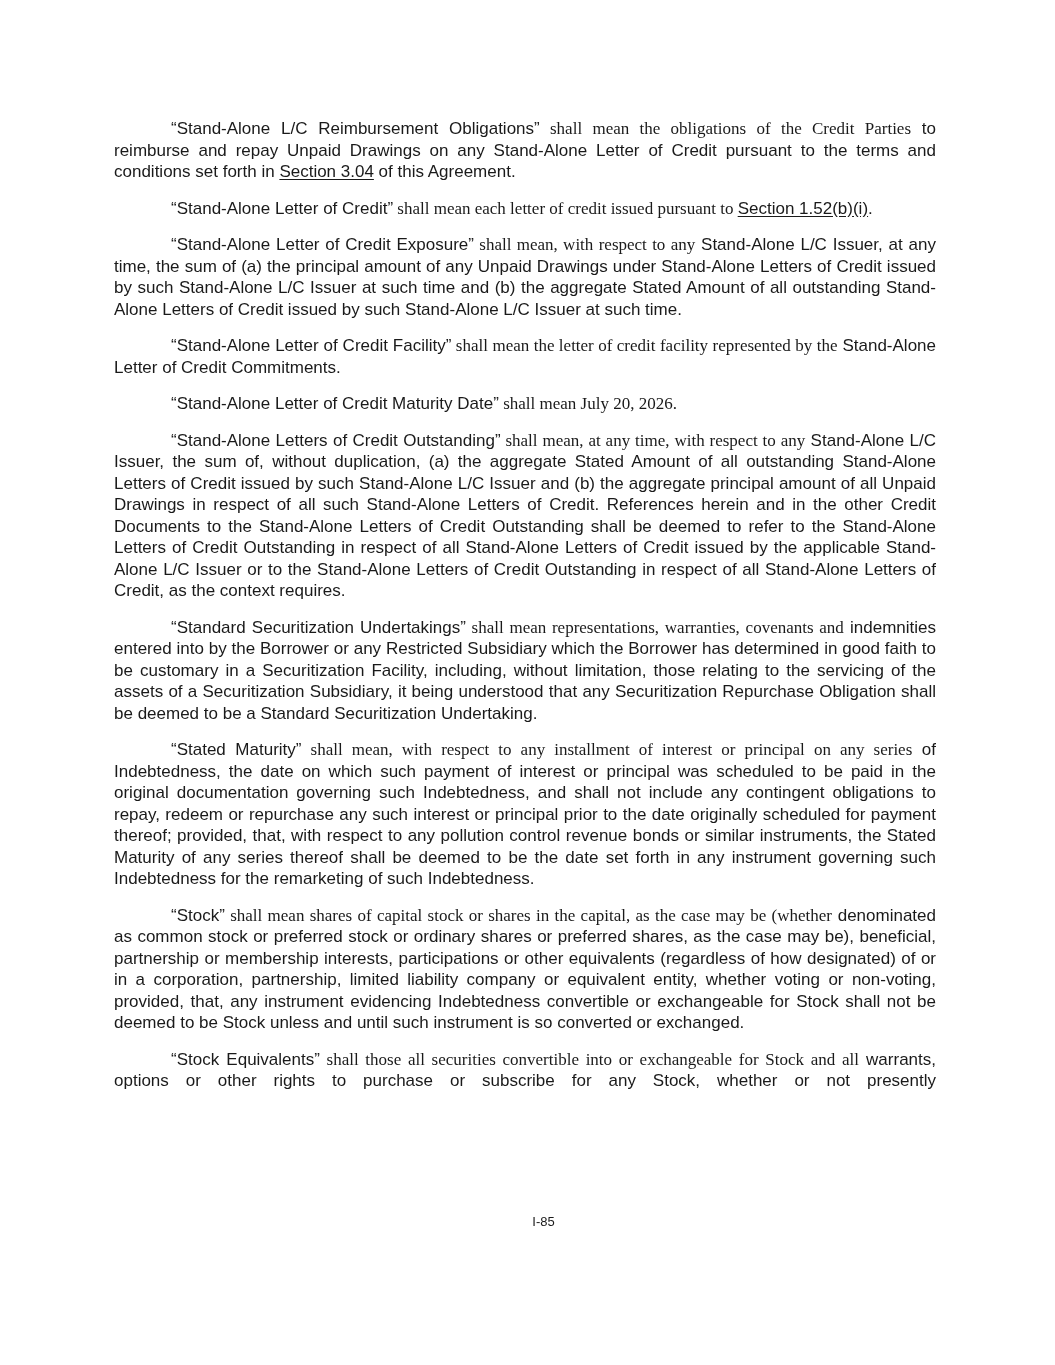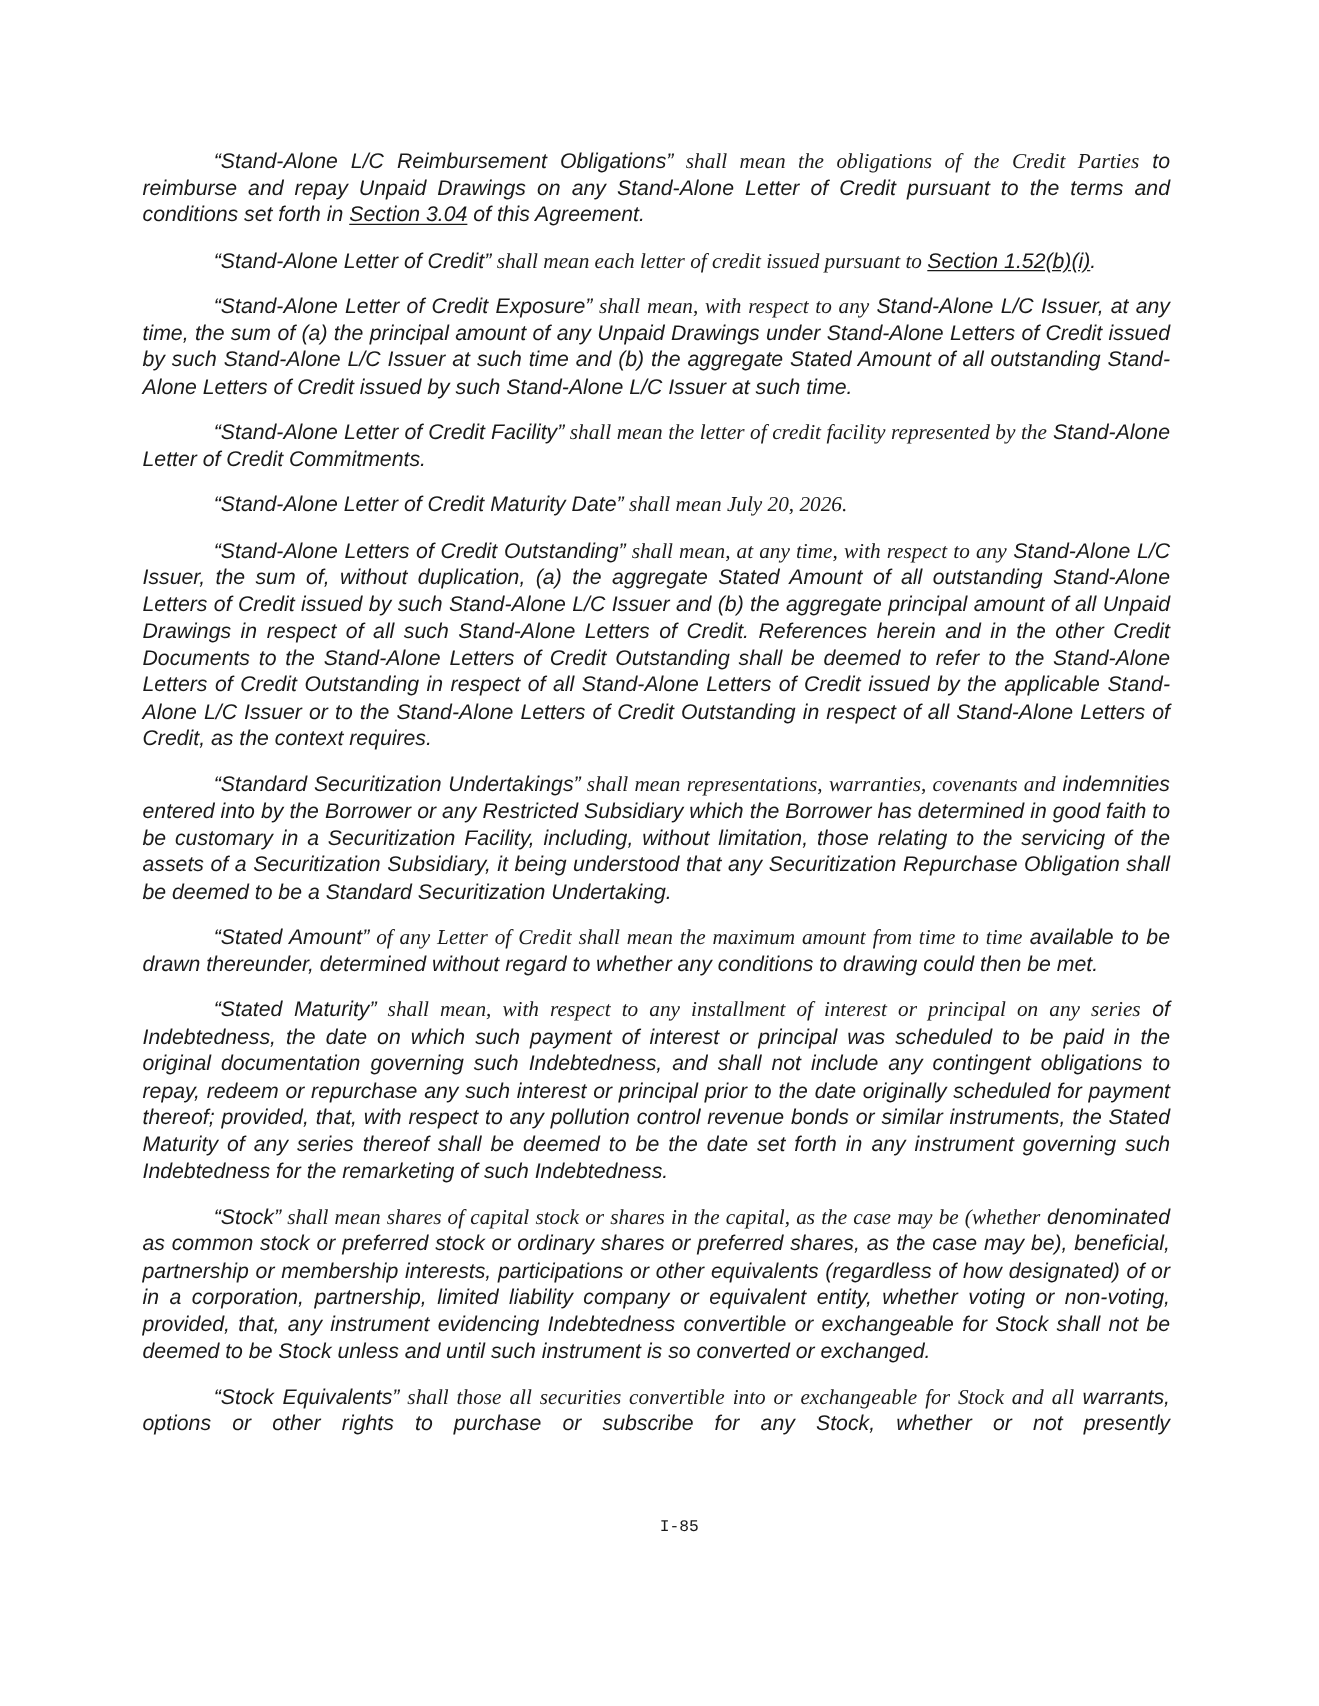--- a/index.html
+++ b/index.html
@@ -24,54 +24,52 @@
     width: 822px;
   }
   p.para {
     margin: 0 0 15px 0;
     text-indent: 57px;
     text-align: justify;
     font-size: 17px;
     line-height: 21.5px;
     color: #1a1a1a;
     font-family: "Liberation Sans", sans-serif;
-    font-style: italic;
   }
   p.para.justify-last {
     text-align-last: justify;
   }
   .seg-sans  { font-family: "Liberation Sans", sans-serif; }
   .seg-serif { font-family: "Liberation Serif", serif; }
   .u {
     text-decoration: underline;
     text-underline-offset: 2px;
   }
   .page-footer {
     position: absolute;
     left: 0;
     right: 0;
     top: 1214px;
     text-align: center;
-    font-family: Liberation Mono, monospace;
+    font-family: Liberation Sans, sans-serif;
     font-size: 13px;
     color: #1a1a1a;
     margin-left: 32px;
   }
 </style>
 </head>
 <body>
 
 <div class="page">
   <div class="doc-body" id="doc-body">
       <p class="para"><span class="seg-sans">“Stand-Alone L/C Reimbursement Obligations”</span><span class="seg-serif"> shall mean the obligations of the Credit Parties</span><span class="seg-sans"> to reimburse and repay Unpaid Drawings on any Stand-Alone Letter of Credit pursuant to the terms and conditions set forth in </span><span class="seg-sans u">Section 3.04</span><span class="seg-sans"> of this Agreement.</span></p>
       <p class="para"><span class="seg-sans">“Stand-Alone Letter of Credit”</span><span class="seg-serif"> shall mean each letter of credit issued pursuant to </span><span class="seg-sans u">Section 1.52(b)(i)</span><span class="seg-sans">.</span></p>
       <p class="para"><span class="seg-sans">“Stand-Alone Letter of Credit Exposure”</span><span class="seg-serif"> shall mean, with respect to any</span><span class="seg-sans"> Stand-Alone L/C Issuer, at any time, the sum of (a) the principal amount of any Unpaid Drawings under Stand-Alone Letters of Credit issued by such Stand-Alone L/C Issuer at such time and (b) the aggregate Stated Amount of all outstanding Stand-Alone Letters of Credit issued by such Stand-Alone L/C Issuer at such time.</span></p>
       <p class="para"><span class="seg-sans">“Stand-Alone Letter of Credit Facility”</span><span class="seg-serif"> shall mean the letter of credit facility represented by the</span><span class="seg-sans"> Stand-Alone Letter of Credit Commitments.</span></p>
       <p class="para"><span class="seg-sans">“Stand-Alone Letter of Credit Maturity Date”</span><span class="seg-serif"> shall mean July 20, 2026.</span></p>
       <p class="para"><span class="seg-sans">“Stand-Alone Letters of Credit Outstanding”</span><span class="seg-serif"> shall mean, at any time, with respect to any</span><span class="seg-sans"> Stand-Alone L/C Issuer, the sum of, without duplication, (a) the aggregate Stated Amount of all outstanding Stand-Alone Letters of Credit issued by such Stand-Alone L/C Issuer and (b) the aggregate principal amount of all Unpaid Drawings in respect of all such Stand-Alone Letters of Credit.  References herein and in the other Credit Documents to the Stand-Alone Letters of Credit Outstanding shall be deemed to refer to the Stand-Alone Letters of Credit Outstanding in respect of all Stand-Alone Letters of Credit issued by the applicable Stand-Alone L/C Issuer or to the Stand-Alone Letters of Credit Outstanding in respect of all Stand-Alone Letters of Credit, as the context requires.</span></p>
       <p class="para"><span class="seg-sans">“Standard Securitization Undertakings”</span><span class="seg-serif"> shall mean representations, warranties, covenants and</span><span class="seg-sans"> indemnities entered into by the Borrower or any Restricted Subsidiary which the Borrower has determined in good faith to be customary in a Securitization Facility, including, without limitation, those relating to the servicing of the assets of a Securitization Subsidiary, it being understood that any Securitization Repurchase Obligation shall be deemed to be a Standard Securitization Undertaking.</span></p>
-      <p class="para"><span class="seg-sans">“Stated Amount”</span><span class="seg-serif"> of any Letter of Credit shall mean the maximum amount from time to time</span><span class="seg-sans"> available to be drawn thereunder, determined without regard to whether any conditions to drawing could then be met.</span></p>
       <p class="para"><span class="seg-sans">“Stated Maturity”</span><span class="seg-serif"> shall mean, with respect to any installment of interest or principal on any series</span><span class="seg-sans"> of Indebtedness, the date on which such payment of interest or principal was scheduled to be paid in the original documentation governing such Indebtedness, and shall not include any contingent obligations to repay, redeem or repurchase any such interest or principal prior to the date originally scheduled for payment thereof; provided, that, with respect to any pollution control revenue bonds or similar instruments, the Stated Maturity of any series thereof shall be deemed to be the date set forth in any instrument governing such Indebtedness for the remarketing of such Indebtedness.</span></p>
       <p class="para"><span class="seg-sans">“Stock”</span><span class="seg-serif"> shall mean shares of capital stock or shares in the capital, as the case may be (whether</span><span class="seg-sans"> denominated as common stock or preferred stock or ordinary shares or preferred shares, as the case may be), beneficial, partnership or membership interests, participations or other equivalents (regardless of how designated) of or in a corporation, partnership, limited liability company or equivalent entity, whether voting or non-voting, provided, that, any instrument evidencing Indebtedness convertible or exchangeable for Stock shall not be deemed to be Stock unless and until such instrument is so converted or exchanged.</span></p>
       <p class="para justify-last"><span class="seg-sans">“Stock Equivalents”</span><span class="seg-serif"> shall those all securities convertible into or exchangeable for Stock and all</span><span class="seg-sans"> warrants, options or other rights to purchase or subscribe for any Stock, whether or not presently</span></p>
     </div>
   <div class="page-footer">I-85</div>
 </div>
 
 </body></html>

